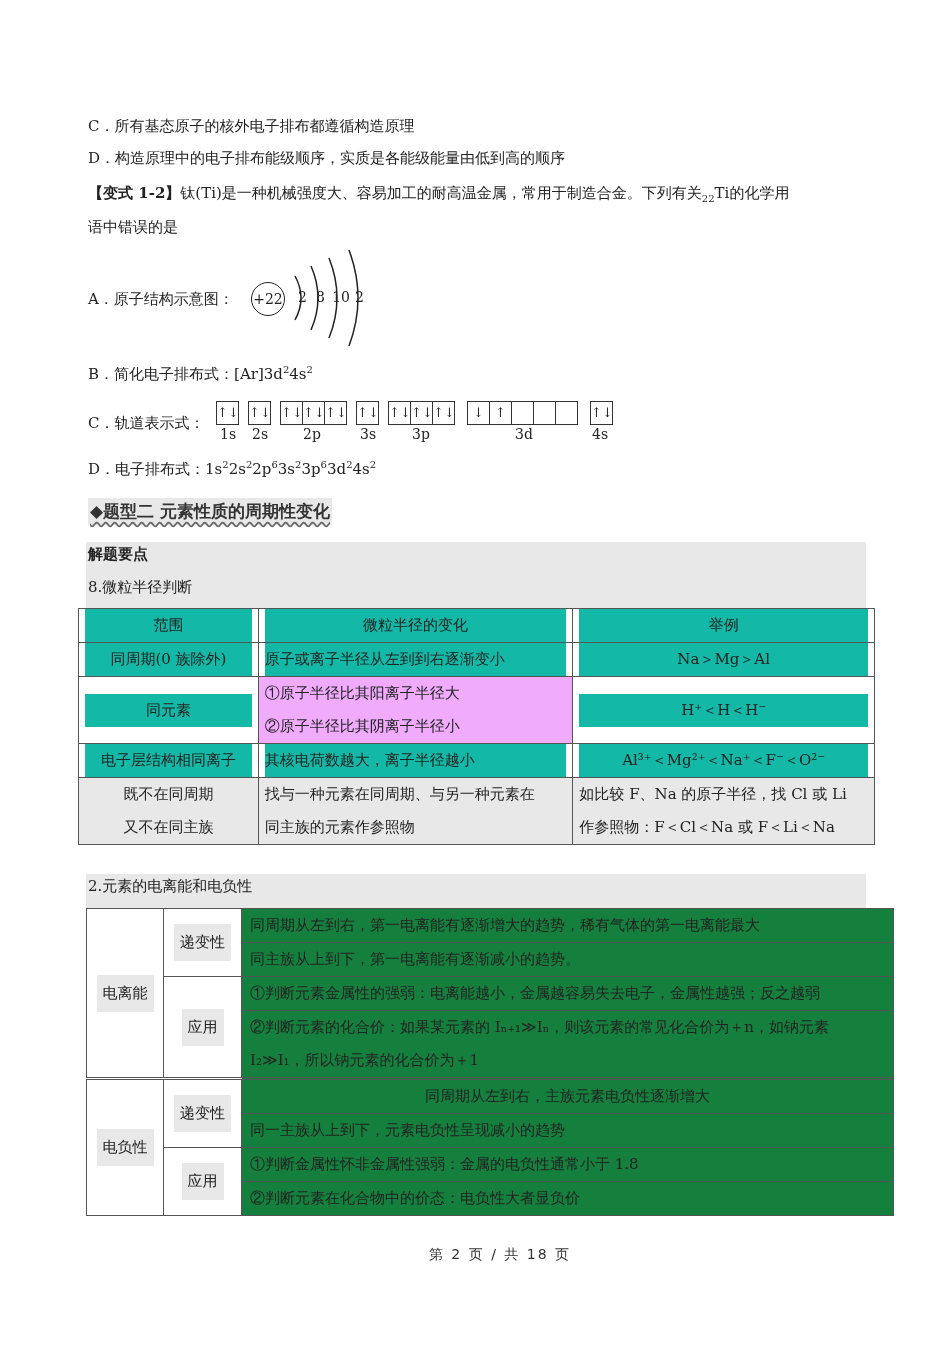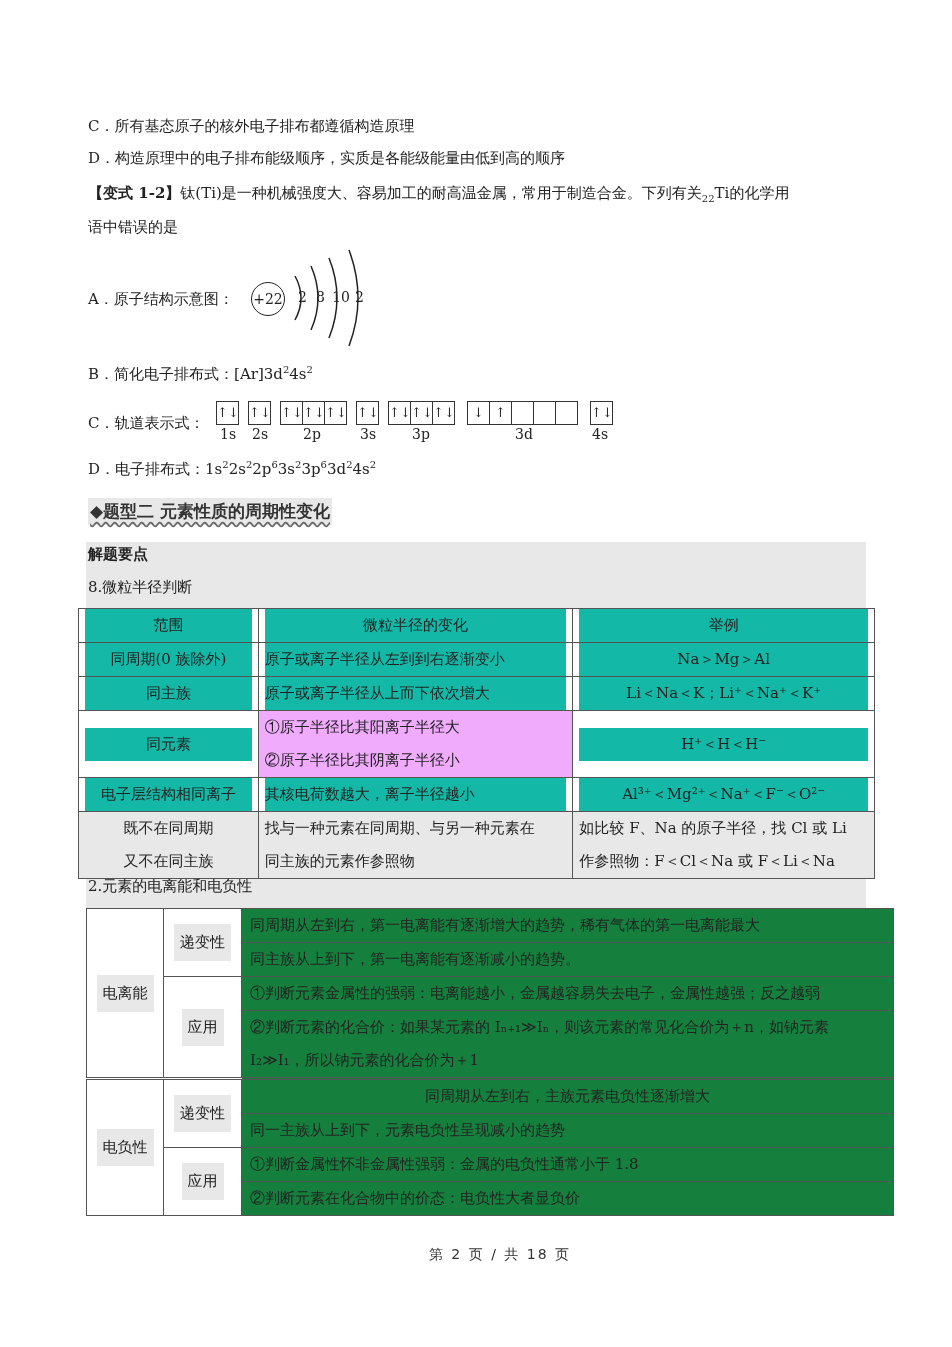--- a/index.html
+++ b/index.html
@@ -146,31 +146,20 @@
         </td>
     <td>
           <span class="cellbg">原子或离子半径从左到到右逐渐变小</span>
         </td>
     <td class="c">
           <span class="cellbg">Na＞Mg＞Al</span>
         </td>
   </tr>
   <tr>
     <td class="c">
-          <span class="cellbg">同主族</span>
-        </td>
-    <td>
-          <span class="cellbg">原子或离子半径从上而下依次增大</span>
-        </td>
-    <td class="c">
-          <span class="cellbg">Li＜Na＜K；Li⁺＜Na⁺＜K⁺</span>
-        </td>
-  </tr>
-  <tr>
-    <td class="c">
           <span class="cellbg">同元素</span>
         </td>
     <td style="background:#f0abfc">
           <div>①原子半径比其阳离子半径大</div>
           <div>②原子半径比其阴离子半径小</div>
         </td>
     <td class="c">
           <span class="cellbg">H⁺＜H＜H⁻</span>
         </td>
   </tr>

